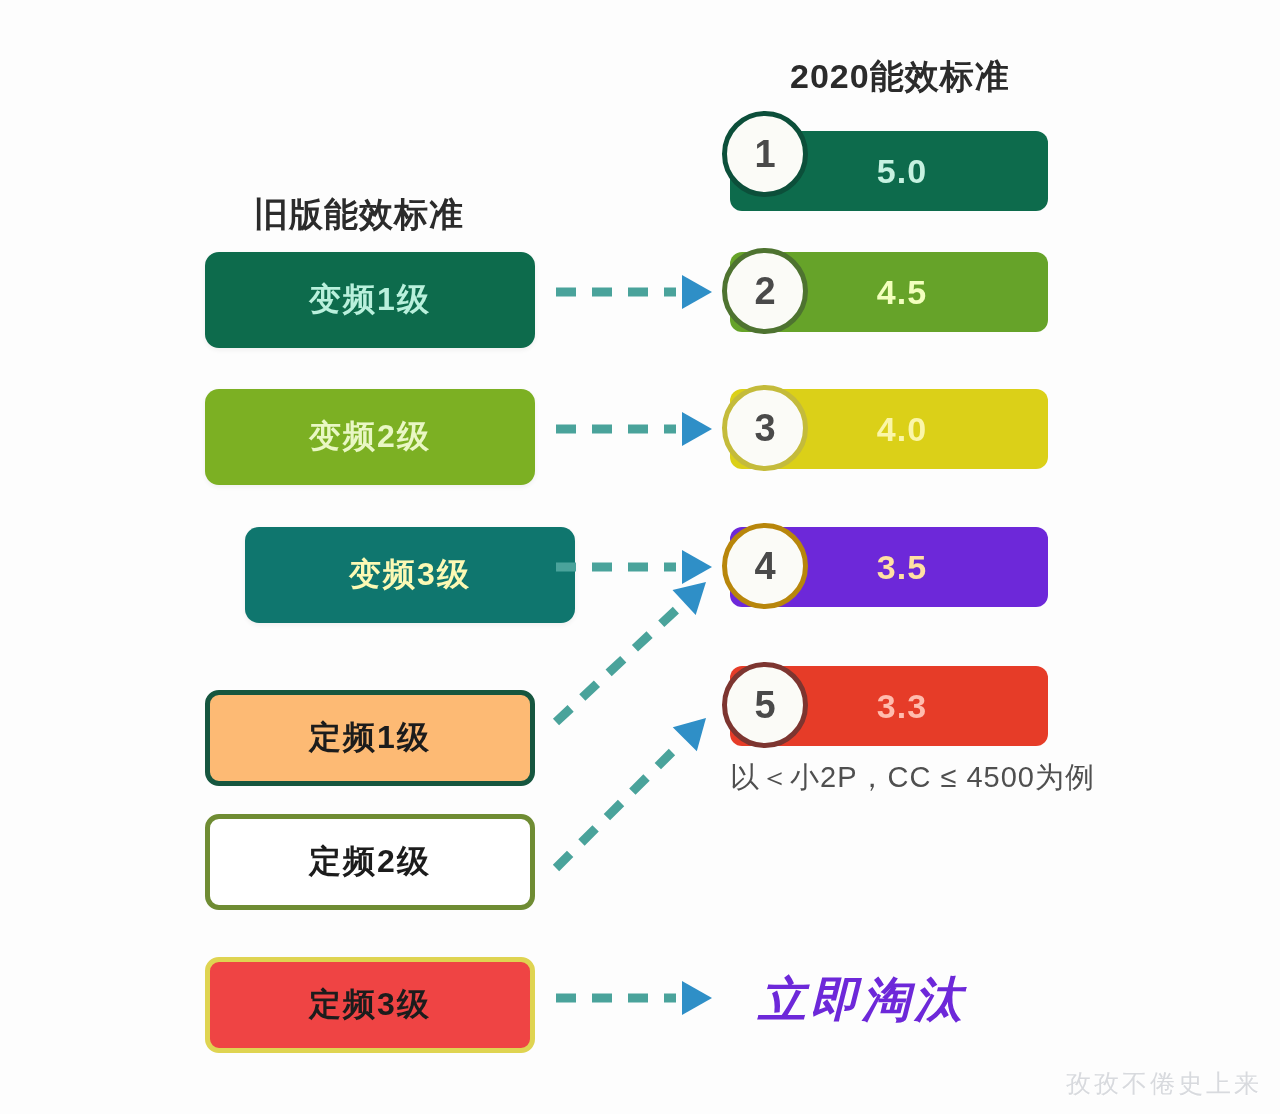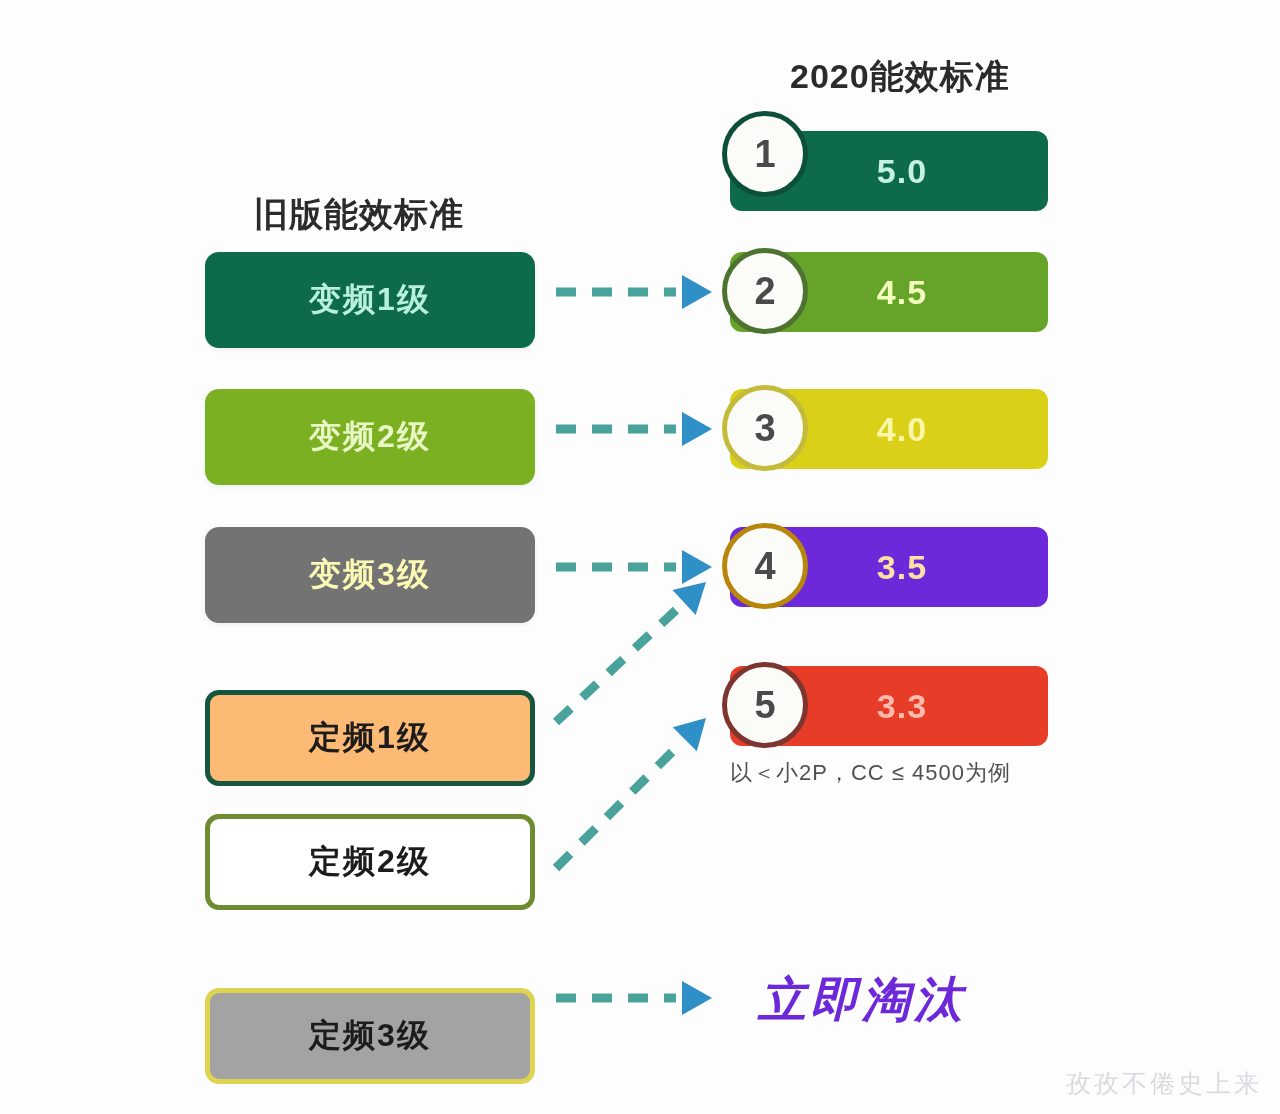--- a/index.html
+++ b/index.html
@@ -98,21 +98,21 @@
     font-weight: 600;
     color: #4a4a4a;
     z-index: 3;
   }
 
   
   #footnote {
     position: absolute;
     left: 730px;
     top: 758px;
-    font-size: 22px;
+    font-size: 29px;
     color: #4f4f4f;
     letter-spacing: 1px;
     white-space: nowrap;
   }
 
   
   #eliminate {
     position: absolute;
     left: 758px;
     top: 968px;
@@ -155,30 +155,30 @@
   <div id="old-title" class="col-title">旧版能效标准</div>
 
   <div id="new-title" class="col-title">2020能效标准</div>
 
   <div class="old-box filled" id="old-0" style="top: 252px; background: rgb(13, 107, 76); color: rgb(185, 240, 220); box-shadow: rgba(0, 0, 0, 0.06) 0px 2px 5px;">
     <span>变频1级</span>
   </div>
   <div class="old-box filled" id="old-1" style="top: 389px; background: rgb(124, 176, 35); color: rgb(233, 247, 196); box-shadow: rgba(0, 0, 0, 0.06) 0px 2px 5px;">
     <span>变频2级</span>
   </div>
-  <div class="old-box filled" id="old-2" style="top: 527px; background: #737373; color: rgb(252, 249, 180); box-shadow: rgba(0, 0, 0, 0.06) 0px 2px 5px;">
+  <div class="old-box filled" id="old-2" style="top: 527px; background: #0f766e; color: rgb(252, 249, 180); box-shadow: rgba(0, 0, 0, 0.06) 0px 2px 5px; margin-left: 40px;">
     <span>变频3级</span>
   </div>
   <div class="old-box outline" id="old-3" style="top: 666px; background: #fdba74; color: rgb(28, 28, 28); border-color: rgb(22, 86, 63); margin-top: 24px;">
     <span>定频1级</span>
   </div>
   <div class="old-box outline" id="old-4" style="top: 814px; background: rgb(255, 255, 255); color: rgb(28, 28, 28); border-color: rgb(111, 140, 51);">
     <span>定频2级</span>
   </div>
-  <div class="old-box outline" id="old-5" style="top: 988px; background: #a3a3a3; color: rgb(28, 28, 28); border-color: rgb(223, 212, 81);">
+  <div class="old-box outline" id="old-5" style="top: 957px; background: #ef4444; color: rgb(28, 28, 28); border-color: rgb(223, 212, 81);">
     <span>定频3级</span>
   </div>
 
   <div class="new-row" id="new-0" style="top: 115px;">
     <div class="new-bar" id="new-bar-0" style="background: rgb(13, 107, 76); color: rgb(198, 242, 225); margin-top: 16px;">
       <span class="grade-value">5.0</span>
     </div>
     <div class="grade-circle" id="new-circle-0" style="border-color: rgb(12, 79, 58);">1</div>
   </div>
 

